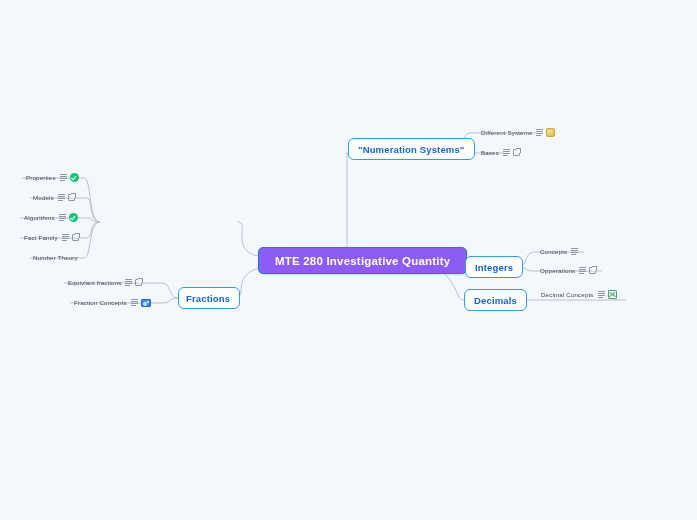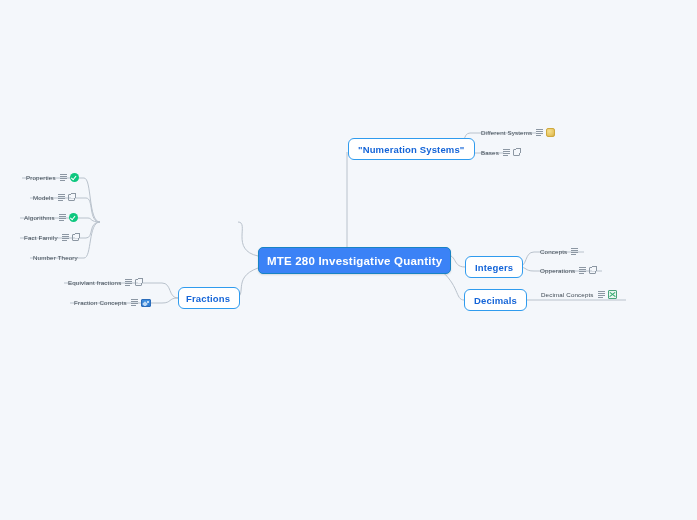--- a/index.html
+++ b/index.html
@@ -27,28 +27,28 @@
   
   .node {
     position: absolute;
     display: flex;
     align-items: center;
     justify-content: center;
     white-space: nowrap;
   }
 
   .node-root {
-    background: #3b82f6;
+    background: #8b5cf6;
     border: 1px solid #1883c4;
     border-radius: 5px;
     color: #ffffff;
     font-weight: bold;
     font-size: 11.5px;
     letter-spacing: 0.2px;
-    padding: 0 8px;
+    padding: 0 16px;
     height: 27px;
     box-shadow: 0 1px 2px rgba(0,0,0,0.12);
   }
 
   .node-main {
     background: #ffffff;
     border: 1.5px solid #2f9bee;
     border-radius: 6px;
     color: #1565d8;
     font-weight: bold;

